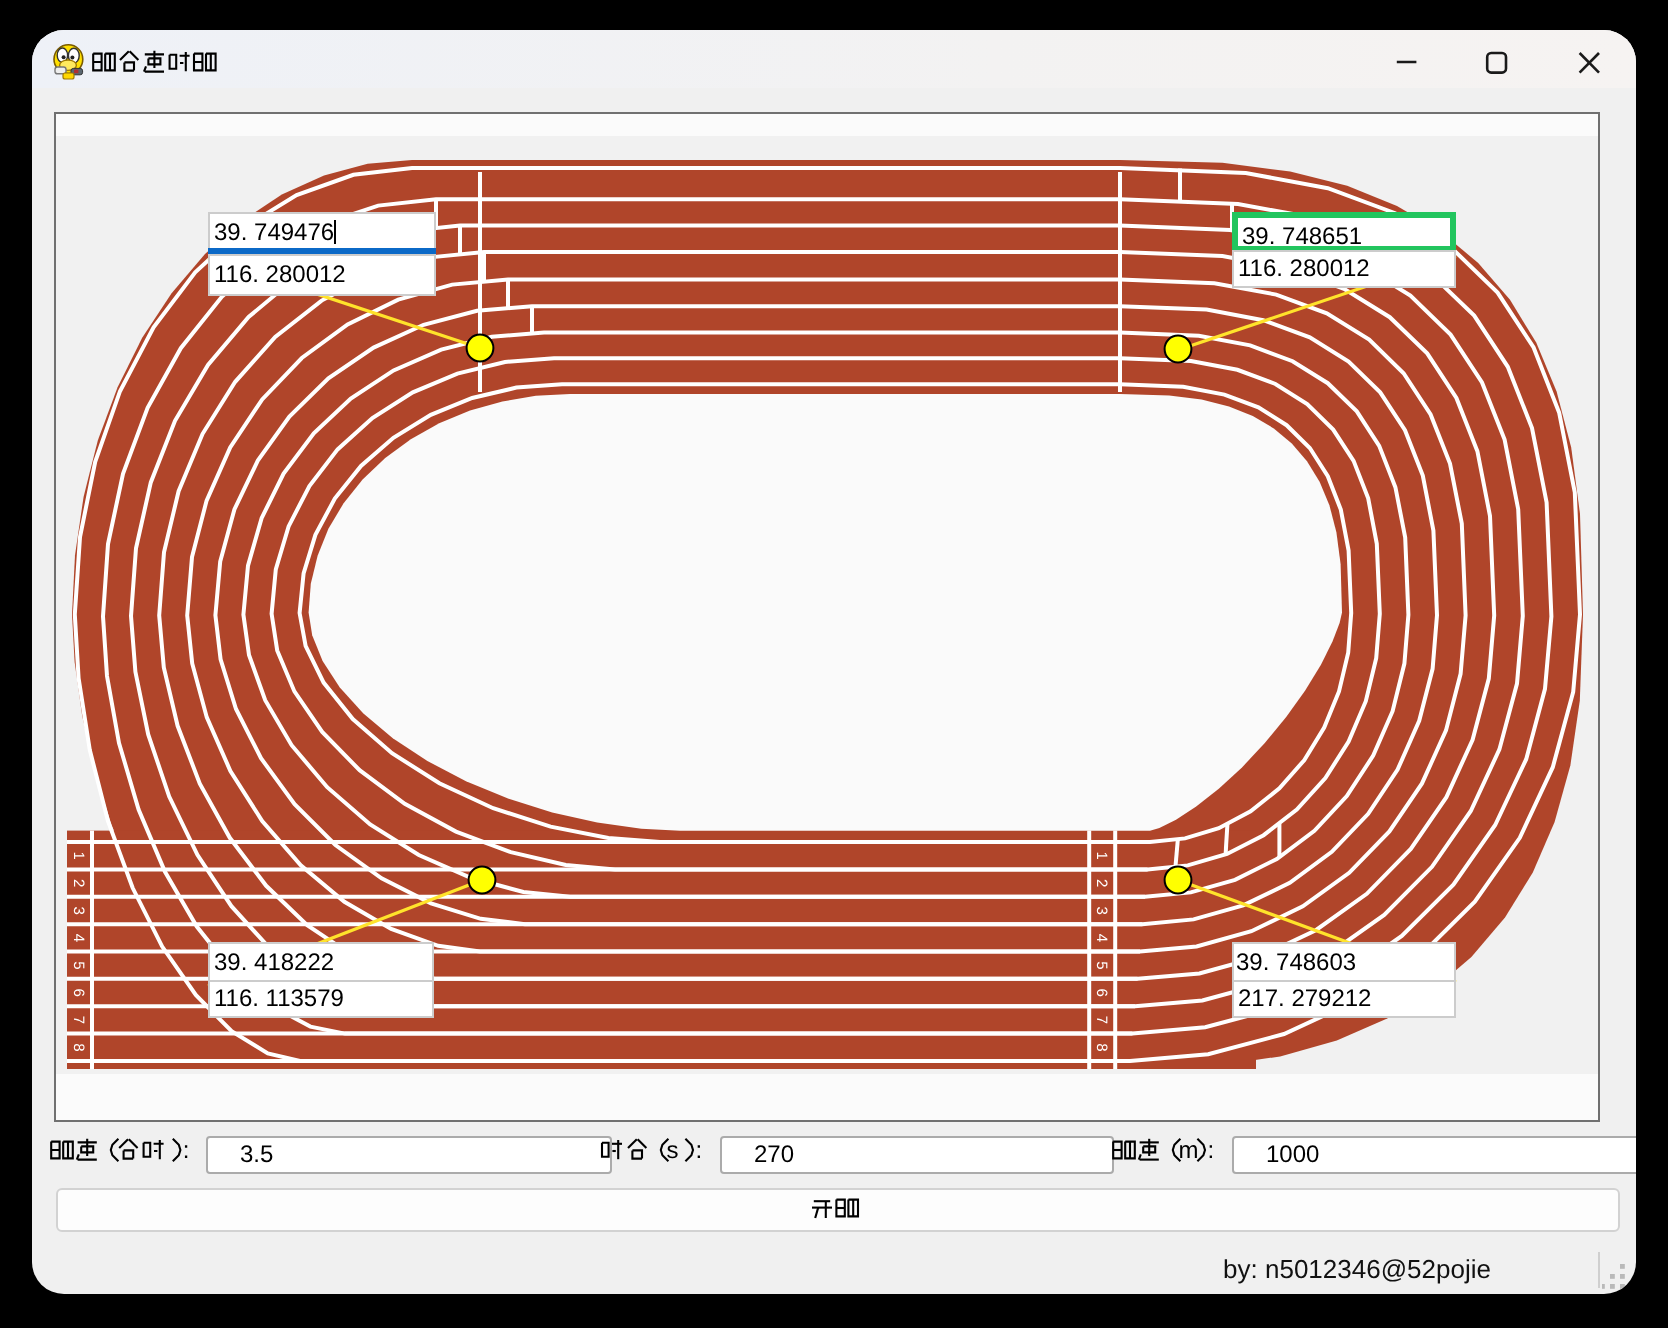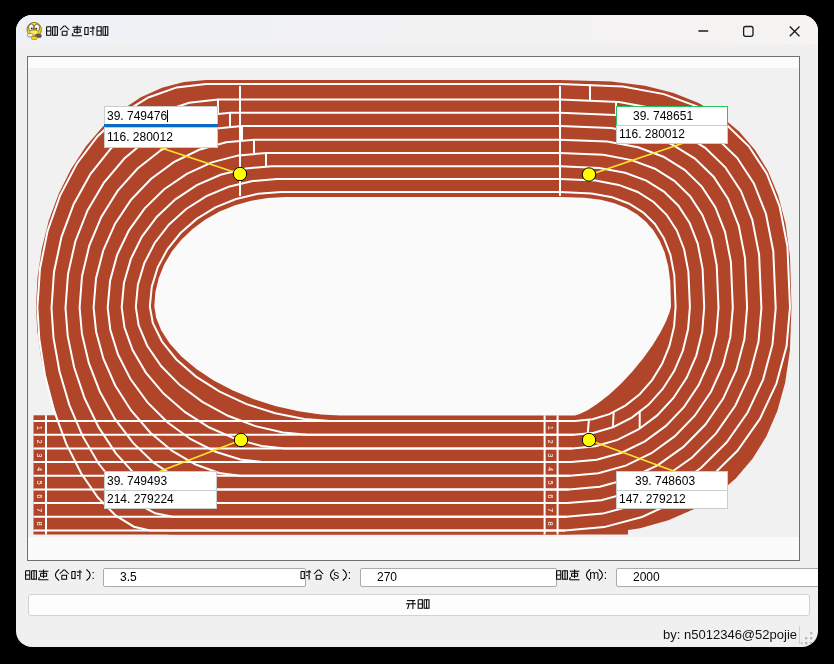--- a/index.html
+++ b/index.html
@@ -117,30 +117,30 @@
 <circle cx="589" cy="440" r="6.7" fill="#ffff00" stroke="#000" stroke-width="1"></circle>
 </svg>
 </div>
 <div style="position:absolute;left:-16px;top:-15px;width:834px;height:664px;pointer-events:none">
 <div style="position:absolute;left:104px;top:106px;width:114px;">
 <div style="position:relative;height:19px;background:#fff;border:1px solid #cccccc;box-sizing:border-box;font-size:12px;line-height:18px;padding-left:2px;white-space:nowrap">39. 749476<span style="display:inline-block;width:1px;height:12px;background:#000;vertical-align:-2px"></span></div>
 <div style="position:relative;height:21px;margin-top:2px;background:#fff;border:1px solid #cccccc;box-sizing:border-box;font-size:12px;line-height:19px;padding-left:2px;white-space:nowrap">116. 280012</div>
 <div style="position:absolute;left:0;width:114px;top:18px;height:3px;background:#0b69c7;z-index:3"></div>
       </div>
 <div style="position:absolute;left:616px;top:106px;width:112px;">
-<div style="position:relative;height:20px;background:#fff;border:1px solid #22c55e;box-sizing:border-box;font-size:12px;line-height:19px;padding-left:16px;white-space:nowrap">39. 748651</div>
+<div style="position:relative;height:20px;background:#fff;border:3px solid #22c55e;box-sizing:border-box;font-size:12px;line-height:19px;padding-left:2px;white-space:nowrap">39. 748651</div>
 <div style="position:relative;height:19px;margin-top:-1px;background:#fff;border:1px solid #cccccc;box-sizing:border-box;font-size:12px;line-height:17px;padding-left:2px;white-space:nowrap">116. 280012</div>
 </div>
 <div style="position:absolute;left:104px;top:471px;width:113px;">
-<div style="position:relative;height:20px;background:#fff;border:1px solid #cccccc;box-sizing:border-box;font-size:12px;line-height:19px;padding-left:2px;white-space:nowrap">39. 749493</div>
-<div style="position:relative;height:19px;margin-top:-1px;background:#fff;border:1px solid #cccccc;box-sizing:border-box;font-size:12px;line-height:17px;padding-left:2px;white-space:nowrap">214. 279224</div>
+<div style="position:relative;height:20px;background:#fff;border:1px solid #cccccc;box-sizing:border-box;font-size:12px;line-height:19px;padding-left:2px;white-space:nowrap">39. 418222</div>
+<div style="position:relative;height:19px;margin-top:-1px;background:#fff;border:1px solid #cccccc;box-sizing:border-box;font-size:12px;line-height:17px;padding-left:2px;white-space:nowrap">116. 113579</div>
 </div>
 <div style="position:absolute;left:616px;top:471px;width:112px;">
-<div style="position:relative;height:20px;background:#fff;border:1px solid #cccccc;box-sizing:border-box;font-size:12px;line-height:19px;padding-left:18px;white-space:nowrap">39. 748603</div>
-<div style="position:relative;height:19px;margin-top:-1px;background:#fff;border:1px solid #cccccc;box-sizing:border-box;font-size:12px;line-height:17px;padding-left:2px;white-space:nowrap">147. 279212</div>
+<div style="position:relative;height:20px;background:#fff;border:1px solid #cccccc;box-sizing:border-box;font-size:12px;line-height:19px;padding-left:1px;white-space:nowrap">39. 748603</div>
+<div style="position:relative;height:19px;margin-top:-1px;background:#fff;border:1px solid #cccccc;box-sizing:border-box;font-size:12px;line-height:17px;padding-left:2px;white-space:nowrap">217. 279212</div>
 </div>
 <svg style="position:absolute;left:25px;top:569px;overflow:visible" width="72" height="15">
         <polyline points="0.6,1.8 4.8,1.8 4.8,10.2 0.6,10.2 0.6,1.8" fill="none" stroke="#000" stroke-width="1.05"></polyline>
         <polyline points="0.6,6.0 4.8,6.0" fill="none" stroke="#000" stroke-width="1.05"></polyline>
         <polyline points="6.6,1.8 11.4,1.8 11.4,10.2 6.6,10.2 6.6,1.8" fill="none" stroke="#000" stroke-width="1.05"></polyline>
         <polyline points="9.0,1.8 9.0,10.2" fill="none" stroke="#000" stroke-width="1.05"></polyline>
         <polyline points="13.8,2.2 23.4,2.2" fill="none" stroke="#000" stroke-width="1.05"></polyline>
         <polyline points="18.6,0.4 18.6,9.0" fill="none" stroke="#000" stroke-width="1.05"></polyline>
         <polyline points="15.6,4.2 21.6,4.2 21.6,7.2 15.6,7.2 15.6,4.2" fill="none" stroke="#000" stroke-width="1.05"></polyline>
         <polyline points="13.8,10.8 23.4,10.8" fill="none" stroke="#000" stroke-width="1.05"></polyline>
@@ -181,33 +181,33 @@
         <polyline points="13.8,2.2 23.4,2.2" fill="none" stroke="#000" stroke-width="1.05"></polyline>
         <polyline points="18.6,0.4 18.6,9.0" fill="none" stroke="#000" stroke-width="1.05"></polyline>
         <polyline points="15.6,4.2 21.6,4.2 21.6,7.2 15.6,7.2 15.6,4.2" fill="none" stroke="#000" stroke-width="1.05"></polyline>
         <polyline points="13.8,10.8 23.4,10.8" fill="none" stroke="#000" stroke-width="1.05"></polyline>
         <polyline points="14.4,8.2 13.4,10.8" fill="none" stroke="#000" stroke-width="1.05"></polyline>
         <polyline points="34.2,0.4 31.2,3.4 30.4,6.0 31.2,8.6 34.2,11.6" fill="none" stroke="#000" stroke-width="1.05"></polyline>
         <text x="33.2" y="9.8" font-size="12" font-family="Liberation Sans" fill="#000">m</text>
         <polyline points="42.7,0.4 45.7,3.4 46.5,6.0 45.7,8.6 42.7,11.6" fill="none" stroke="#000" stroke-width="1.05"></polyline>
         <text x="47.7" y="9.8" font-size="12" font-family="Liberation Sans" fill="#000">:</text>
       </svg>
-<div class="entry" style="left:616px;top:568px;width:187px">2000</div>
+<div class="entry" style="left:616px;top:568px;width:187px">1000</div>
 <div style="position:absolute;left:28px;top:594px;width:780px;height:20px;background:#fdfdfd;border:1px solid #d2d2d2;border-radius:3px"></div>
 <svg style="position:absolute;left:405px;top:598px;overflow:visible" width="28" height="15">
         <polyline points="1.9,2.6 10.1,2.6" fill="none" stroke="#000" stroke-width="1.05"></polyline>
         <polyline points="1.0,5.8 11.0,5.8" fill="none" stroke="#000" stroke-width="1.05"></polyline>
         <polyline points="4.1,5.8 2.6,11.0" fill="none" stroke="#000" stroke-width="1.05"></polyline>
         <polyline points="7.9,2.6 7.9,11.0" fill="none" stroke="#000" stroke-width="1.05"></polyline>
         <polyline points="13.2,1.8 17.4,1.8 17.4,10.2 13.2,10.2 13.2,1.8" fill="none" stroke="#000" stroke-width="1.05"></polyline>
         <polyline points="13.2,6.0 17.4,6.0" fill="none" stroke="#000" stroke-width="1.05"></polyline>
         <polyline points="19.2,1.8 24.0,1.8 24.0,10.2 19.2,10.2 19.2,1.8" fill="none" stroke="#000" stroke-width="1.05"></polyline>
         <polyline points="21.6,1.8 21.6,10.2" fill="none" stroke="#000" stroke-width="1.05"></polyline>
       </svg>
-<div style="position:absolute;left:560px;top:627px;width:237px;font-size:13px;color:#111;text-align:right">by: n5012346@52pojie</div>
+<div style="position:absolute;left:560px;top:627px;width:237px;font-size:13px;color:#111;text-align:center">by: n5012346@52pojie</div>
 <div style="position:absolute;left:799px;top:626px;width:1px;height:18px;background:#cfcfcf"></div>
 <svg style="position:absolute;left:801px;top:631px" width="14" height="14">
 <g fill="#b9b9b9">
           <rect x="9" y="1" width="2.4" height="2.4"></rect>
           <rect x="9" y="6" width="2.4" height="2.4"></rect>
           <rect x="4" y="6" width="2.4" height="2.4"></rect>
           <rect x="9" y="11" width="2.4" height="2.4"></rect>
           <rect x="4" y="11" width="2.4" height="2.4"></rect>
           <rect x="-1" y="11" width="2.4" height="2.4"></rect>
         </g>

